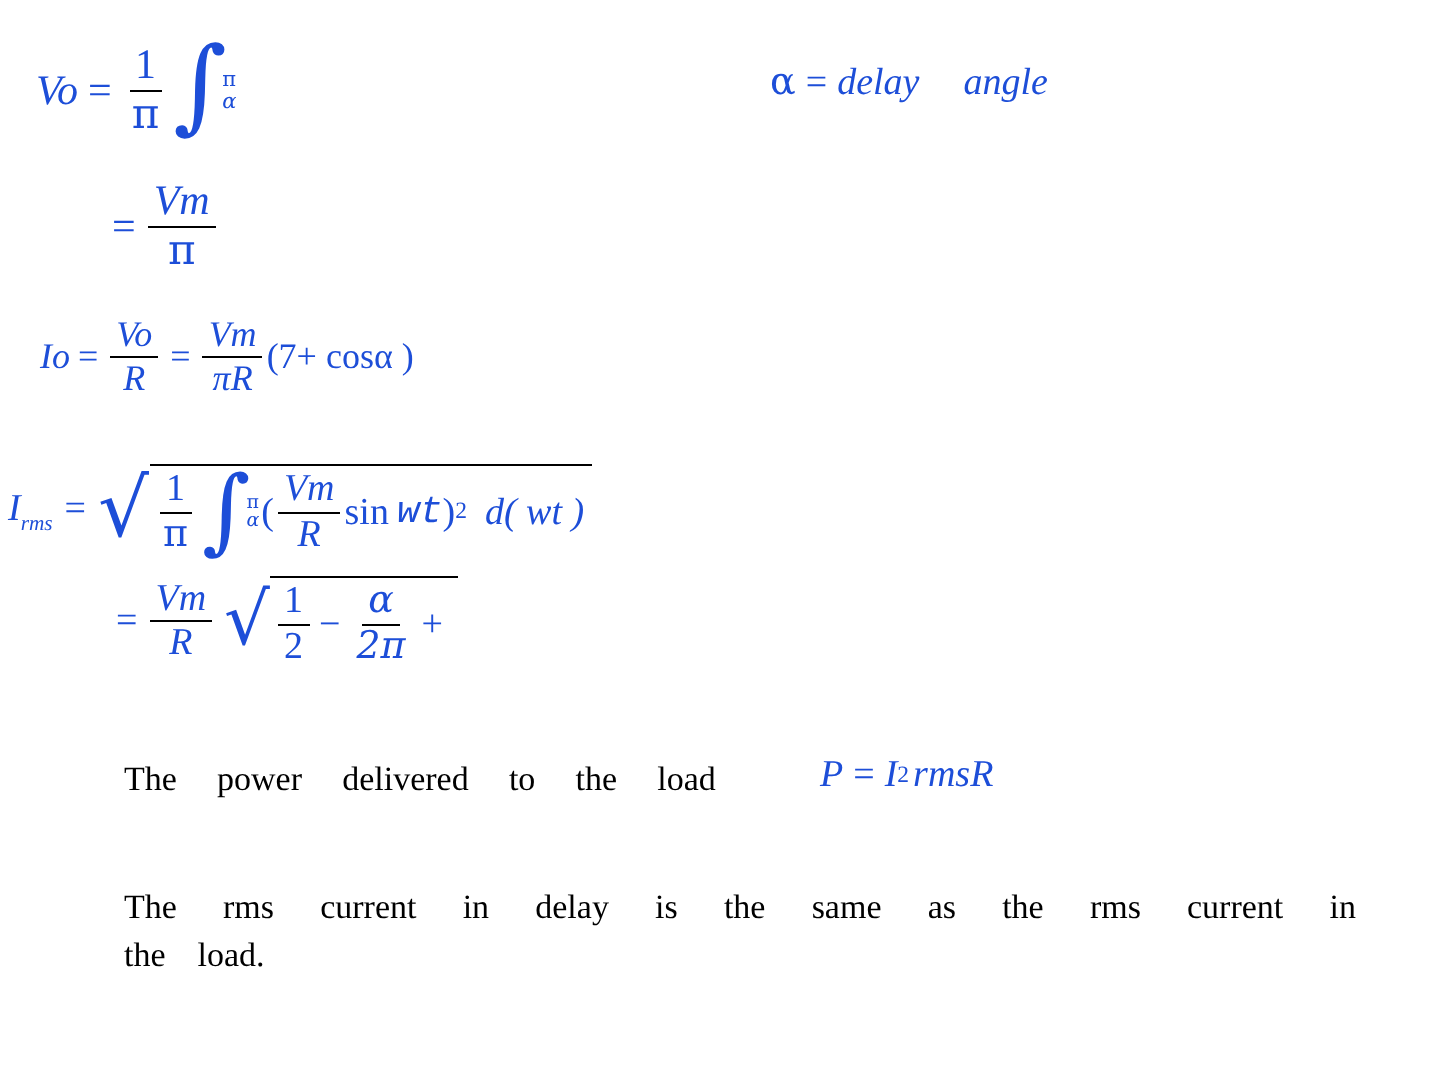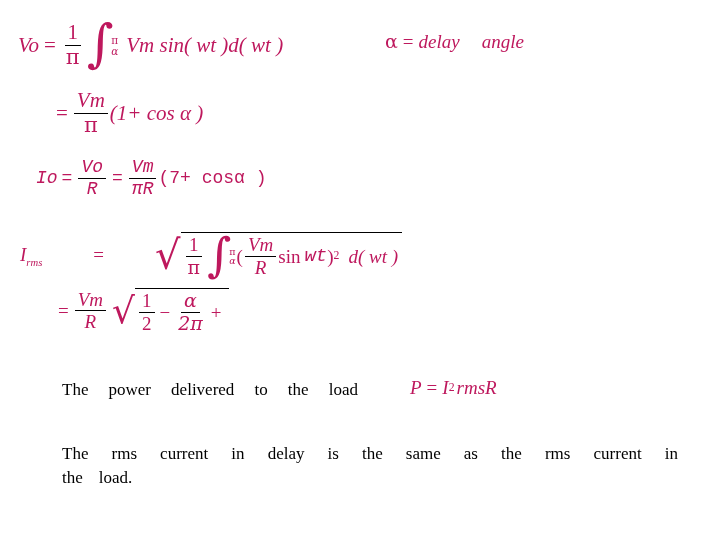--- a/index.html
+++ b/index.html
@@ -14,21 +14,21 @@
     overflow: hidden;
     font-family: "Liberation Serif", "DejaVu Serif", serif;
     color: #000000;
   }
 
   
   .eq {
     position: absolute;
     font-family: "Liberation Serif", "DejaVu Serif", serif;
     font-style: italic;
-    color: #be185d;
+    color: #1d4ed8;
     white-space: nowrap;
     line-height: 1;
     display: flex;
     align-items: center;
     justify-content: flex-end;
   }
   .up { font-style: normal; }
 
   
   .frac {
@@ -136,48 +136,46 @@
     <span class="num up">1</span>
     <span class="den up gk">π</span>
   </span>
   <span class="intg">
     <span class="sign">∫</span>
     <span class="lims">
       <span class="hi gk">π</span>
       <span class="lo gk">α</span>
     </span>
   </span>
-  <span style="margin-left:7px;">Vm sin( wt )d( wt )</span>
 </div>
 
 <div class="eq" style="left:56px; top:90px; font-size:21px;">
   <span class="up" style="margin-right:4px;">=</span>
   <span class="frac">
     <span class="num">Vm</span>
     <span class="den up gk">π</span>
   </span>
-  <span>(1+ cos α )</span>
-</div>
-
-<div class="eq" style="left:36px; top:158px; font-size:18px;font-family:Liberation Mono, monospace;">
+</div>
+
+<div class="eq" style="left:20px; top:158px; font-size:18px;">
   <span>Io</span>
   <span class="up" style="margin:0 4px;">=</span>
   <span class="frac">
     <span class="num">Vo</span>
     <span class="den">R</span>
   </span>
   <span class="up" style="margin:0 4px;">=</span>
   <span class="frac">
     <span class="num">Vm</span>
     <span class="den">πR</span>
   </span>
   <span class="up">(7+ cosα )</span>
 </div>
 
-<div class="eq" style="left:20px; top:232px; font-size:19px;gap:45px;">
+<div class="eq" style="left:4px; top:232px; font-size:19px;">
   <span>
     <span>I</span><span class="sub">rms</span>
   </span>
   <span class="up" style="margin:0 5px 0 6px;">=</span>
   <span class="radical">
     <span class="hook" style="font-size:40px;">√</span>
     <span class="body">
       <span class="frac">
         <span class="num up">1</span>
         <span class="den up gk">π</span>

